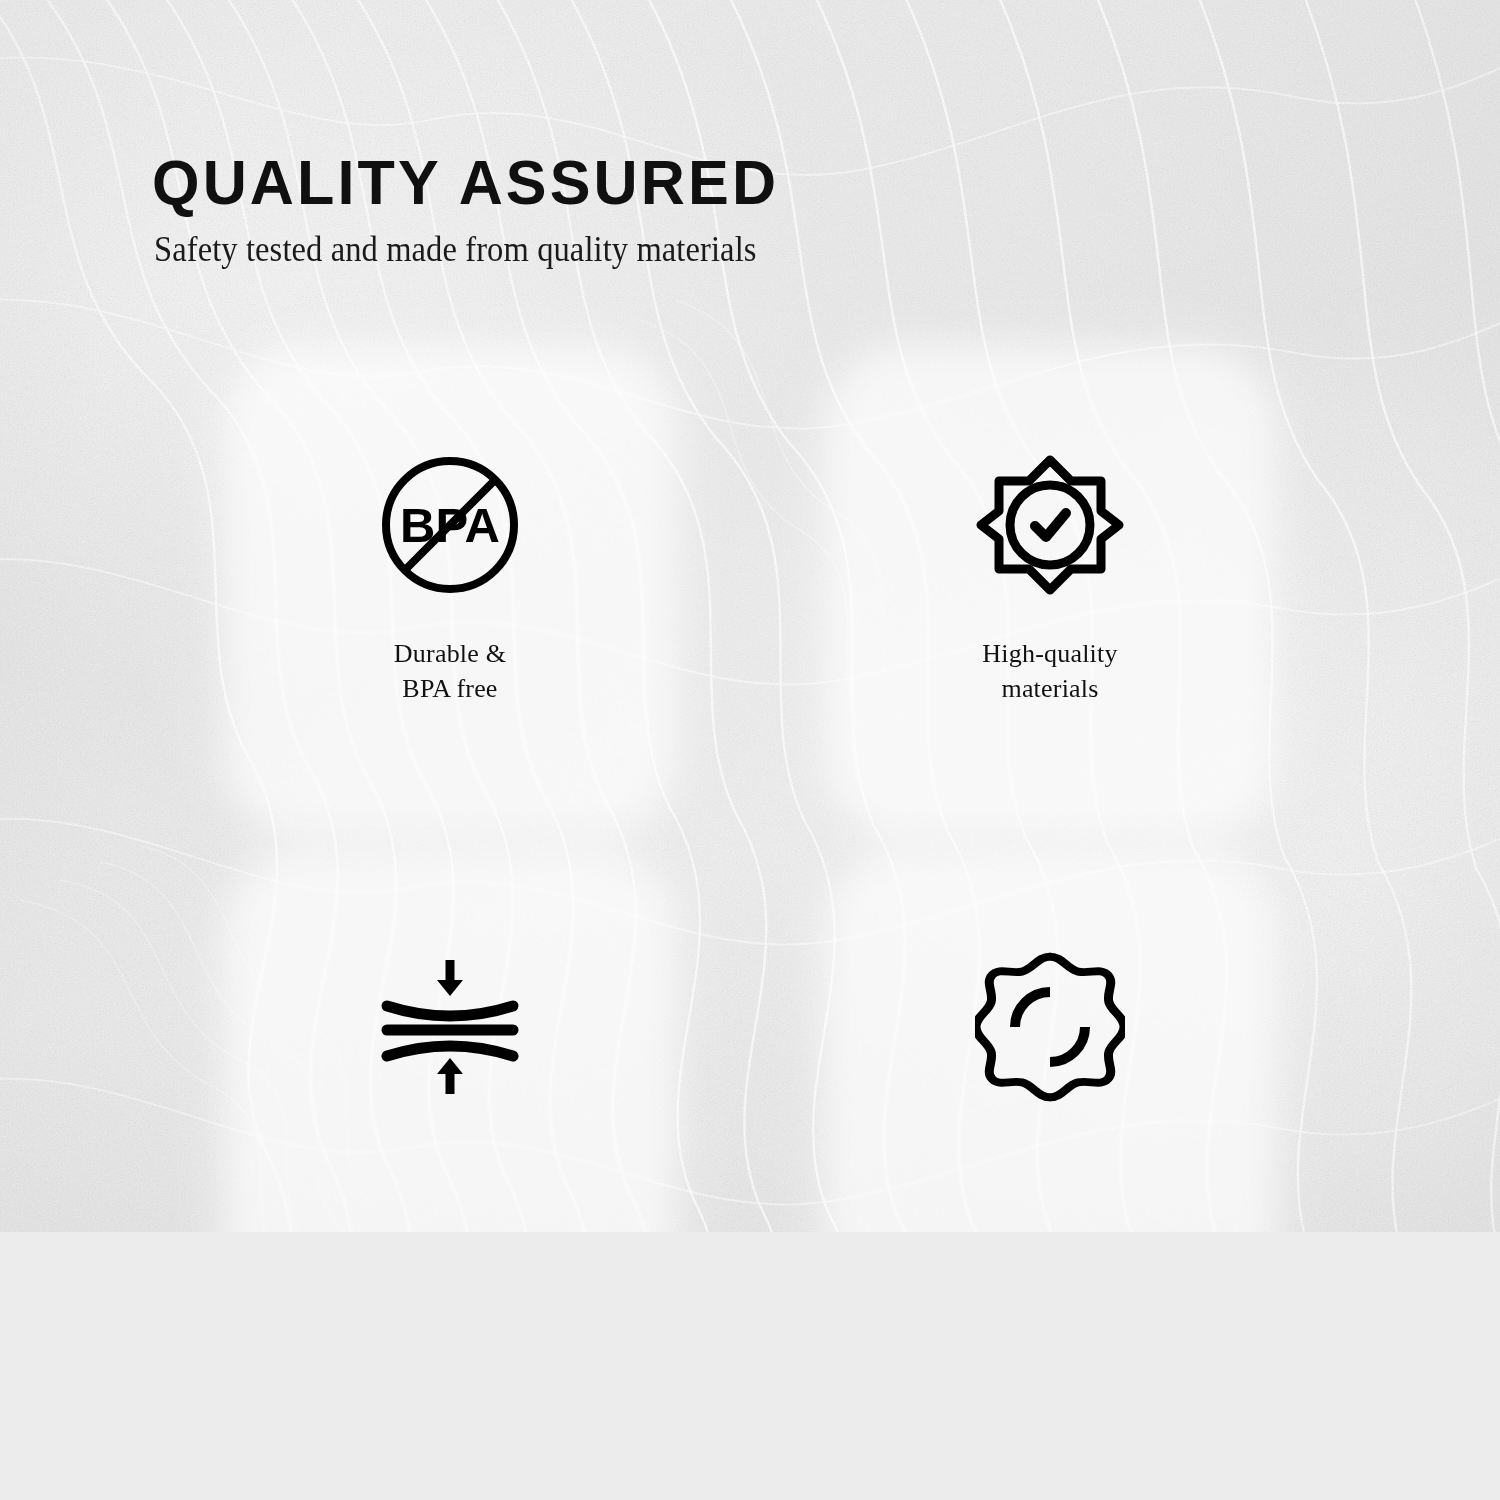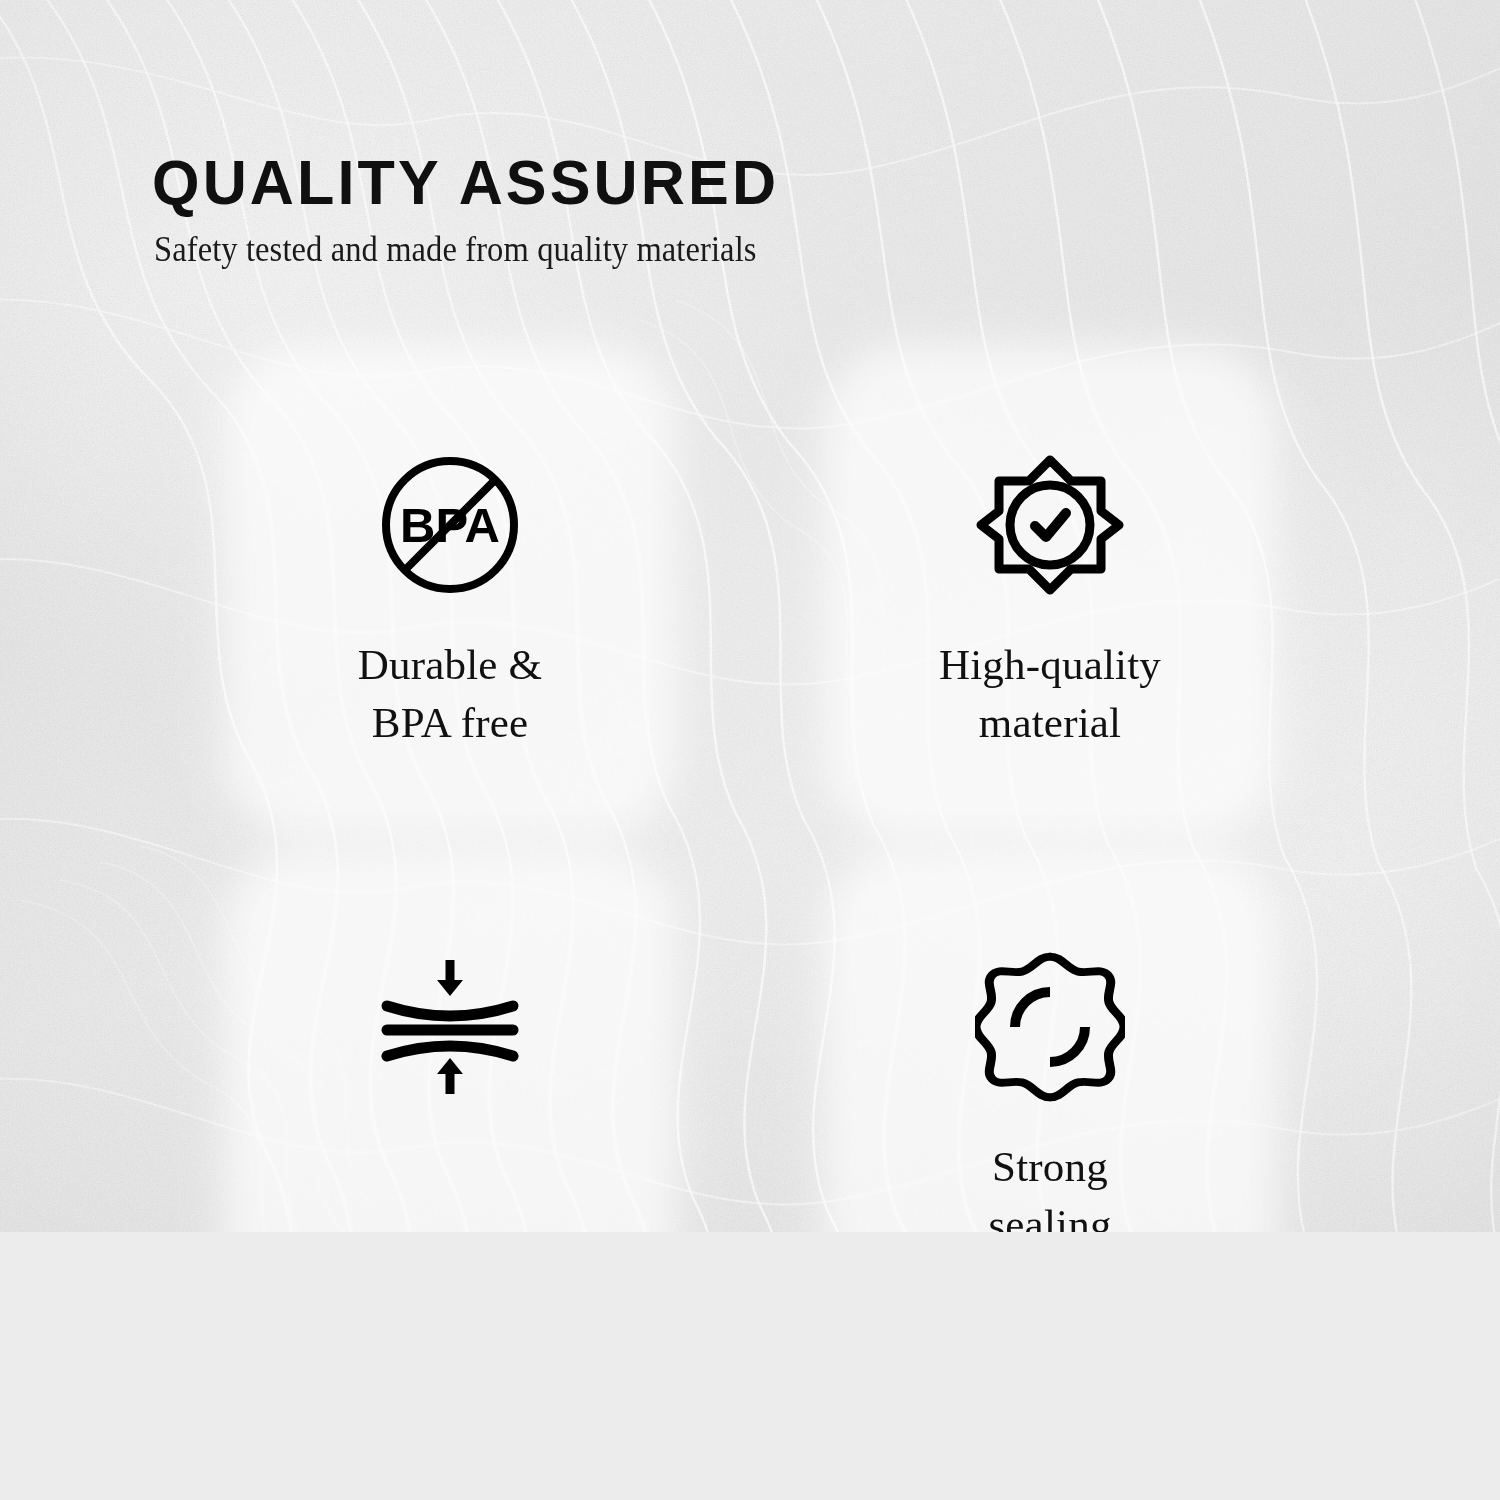--- a/index.html
+++ b/index.html
@@ -121,21 +121,21 @@
   .icon-wrap {
     margin-top: 78px;
     height: 150px;
     display: flex;
     align-items: flex-end;
     justify-content: center;
   }
   .label {
     margin-top: 36px;
     font-family: "Liberation Serif", serif;
-    font-size: 43px;
+    font-size: 26px;
     line-height: 1.35;
     color: #111111;
     text-align: center;
     white-space: pre-line;
     letter-spacing: 0.2px;
   }
 
   svg { display: block; }
   .bpa-text {
     font-family: "Liberation Sans", sans-serif;
@@ -246,21 +246,21 @@
 
     <div class="card">
       <div class="icon-wrap">
         <svg width="150" height="150" viewBox="0 0 150 150">
           <path d="M75 10 L96 31 L126 31 L126 61 L144 75 L126 89 L126 119 L96 119 L75 140 L54 119 L24 119 L24 89 L6 75 L24 61 L24 31 L54 31 Z" fill="none" stroke="#000" stroke-width="9" stroke-linejoin="round"></path>
           <circle cx="75" cy="75" r="40" fill="none" stroke="#000" stroke-width="9"></circle>
           <path d="M60 76 L71 87 L91 63" fill="none" stroke="#000" stroke-width="10" stroke-linecap="round" stroke-linejoin="round"></path>
         </svg>
       </div>
       <div class="label">High-quality
-material</div>
+materials</div>
     </div>
 
     <div class="card">
       <div class="icon-wrap">
         <svg width="150" height="150" viewBox="0 0 150 150">
 
           <line x1="75" y1="8" x2="75" y2="32" stroke="#000" stroke-width="9" stroke-linecap="butt"></line>
           <path d="M62 28 L75 44 L88 28 Z" fill="#000"></path>
 
           <path d="M12 54 Q75 74 138 54" fill="none" stroke="#000" stroke-width="11" stroke-linecap="round"></path>
@@ -294,18 +294,16 @@
                    C 13 71 1 76 1 88
                    C 1 100 13 105 16 116
                    C 19 127 10 138 17 147
                    C 24 156 36 148 47 151
                    C 58 154 63 168 75 168" fill="none" stroke="#000" stroke-width="9" stroke-linecap="round" stroke-linejoin="round" transform="translate(0,-13) scale(1,0.88) translate(0,12)"></path>
 
           <path d="M75 40 A 35 35 0 0 0 40 75" fill="none" stroke="#000" stroke-width="10" stroke-linecap="butt"></path>
           <path d="M75 110 A 35 35 0 0 0 110 75" fill="none" stroke="#000" stroke-width="10" stroke-linecap="butt"></path>
         </svg>
       </div>
-      <div class="label">Strong
-sealing</div>
     </div>
 
   </div>
 </div>
 
 </body></html>

